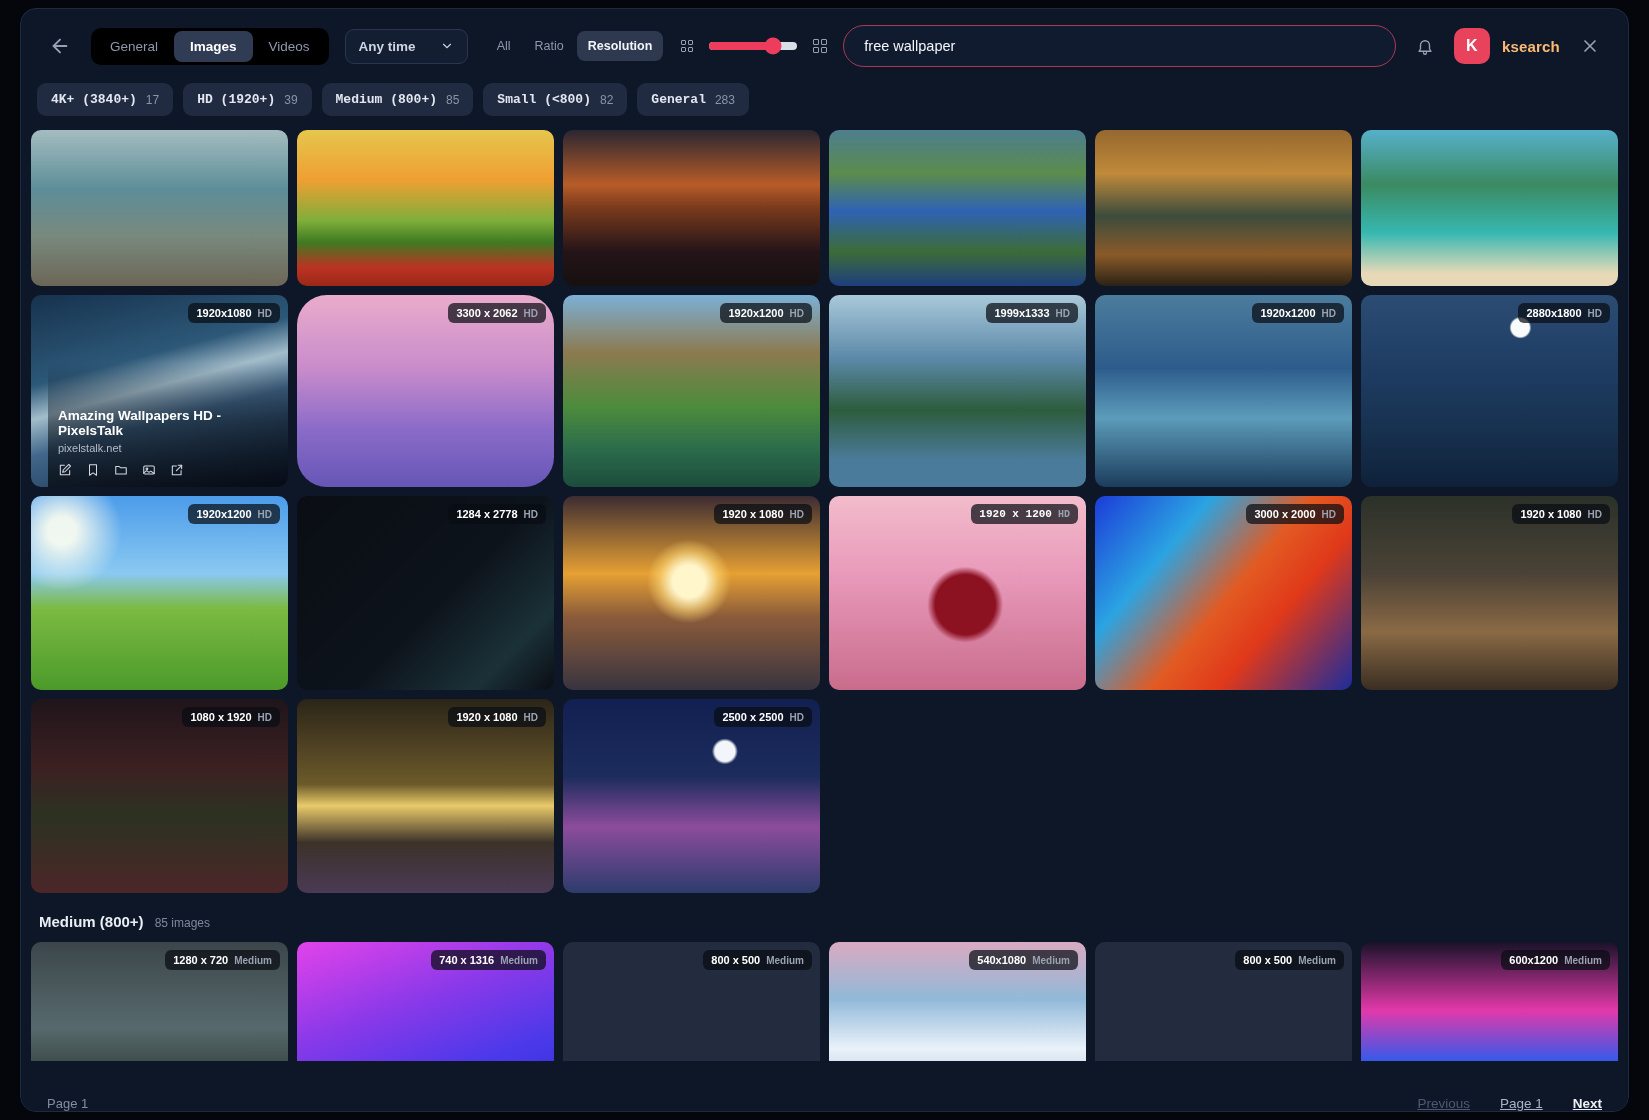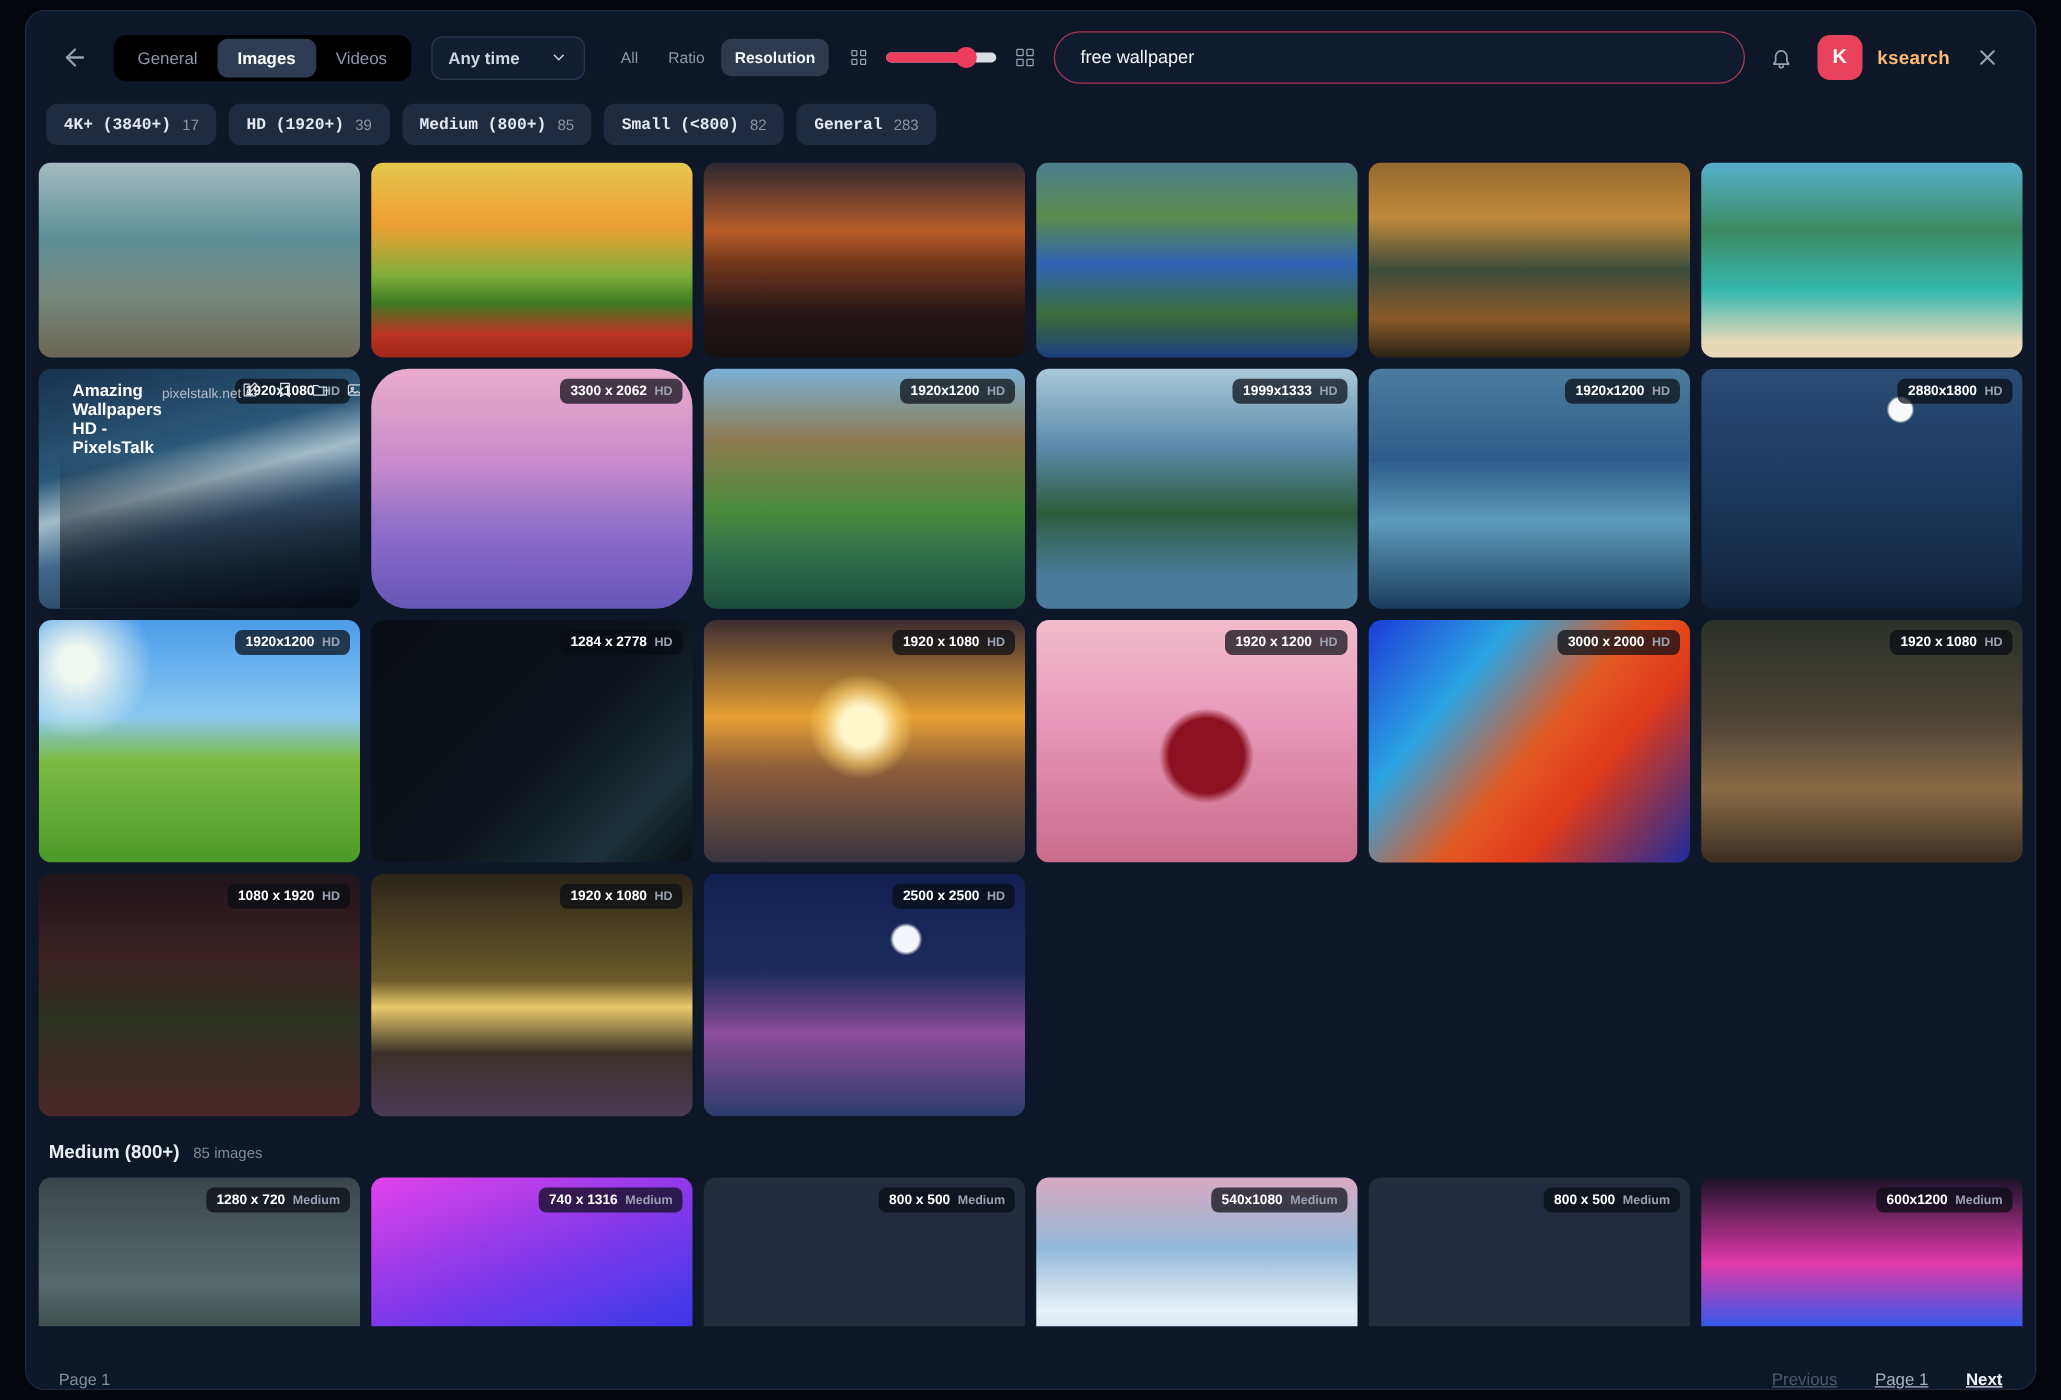--- a/index.html
+++ b/index.html
@@ -62,21 +62,21 @@
   .g.hd { grid-template-rows:156px 192px 194px 194px; }
   .g.med { grid-template-rows:190px; }
   .card { position:relative; border-radius:10px; overflow:hidden; background:#1a2336; cursor:pointer; }
   .badge {
     position:absolute; top:8px; right:8px; display:flex; align-items:baseline; gap:6px;
     background:rgba(8,12,20,.72); border-radius:6px; padding:4px 8px;
   }
   .badge .res { font-size:11px; font-weight:bold; color:#ffffff; }
   .badge .q { font-size:10px; font-weight:bold; color:#9aa2b2; }
   .overlay {
-    position:absolute; inset:0; display:flex; flex-direction:row; justify-content:flex-start;
+    position:absolute; inset:0; display:flex; flex-direction:column; justify-content:flex-end;
     padding:10px 12px 10px 10px;
     background:linear-gradient(180deg, rgba(5,8,14,0) 35%, rgba(5,8,14,.45) 65%, rgba(4,6,12,.78) 100%);
     margin-left:17px;
   }
   .ov-title { font-size:13.5px; font-weight:bold; color:#ffffff; }
   .ov-domain { font-size:11px; color:#b4bbc8; margin:4px 0 9px 0; }
   .ov-actions { display:flex; gap:14px; }
   .ov-actions svg { stroke:#d5dae4; }
   .placeholder { display:flex; align-items:flex-end; justify-content:center; padding-bottom:8px; background:#232c3e; }
 
@@ -93,21 +93,21 @@
   .th-r1c6{background:linear-gradient(180deg,#56b0ca 0%,#3b8a62 35%,#36b8b0 66%,#e7d9b8 92%);}
   .th-r2c1{background:linear-gradient(165deg,#16324e 0%,#2d5878 35%,#a2bcca 48%,#41678a 62%,#0f2138 100%);}
   .th-r2c2{background:linear-gradient(180deg,#eaaccb 0%,#c98ccb 38%,#8a6bc9 70%,#6656b6 100%);border-radius:30px;}
   .th-r2c3{background:linear-gradient(180deg,#7cb0d6 0%,#8c7a50 30%,#4c8c3c 58%,#2c6c4c 80%,#1c4c3c 100%);}
   .th-r2c4{background:linear-gradient(180deg,#a9c9d9 0%,#5c89a9 33%,#2d5c3d 60%,#4b7b9b 86%);}
   .th-r2c5{background:linear-gradient(180deg,#4c7c9c 0%,#2d5c8c 38%,#5c9cba 64%,#1c3c5c 100%);}
   .th-r2c6{background:radial-gradient(circle 11px at 62% 17%,#f8fafc 0 9px,rgba(248,250,252,0) 11px),linear-gradient(180deg,#2c4c74 0%,#1e3c62 40%,#17314f 70%,#0f2139 100%);}
   .th-r3c1{background:radial-gradient(circle 60px at 12% 18%,rgba(255,255,240,.9) 0 14px,rgba(255,255,240,0) 60px),linear-gradient(180deg,#4c9cea 0%,#8ac9f1 40%,#7cba42 58%,#4c9a2a 100%);}
   .th-r3c2{background:linear-gradient(135deg,#0a0e14 0%,#0d131b 55%,#1b3138 82%,#0a0e14 100%);}
   .th-r3c3{background:radial-gradient(circle 42px at 49% 44%,#fff6cc 0 16px,rgba(255,218,118,.55) 30px,rgba(255,218,118,0) 42px),linear-gradient(180deg,#3c2c32 0%,#e6a033 40%,#8c5c3a 62%,#383440 100%);}
-  .th-r3c4{background:radial-gradient(circle 40px at 53% 56%,#8c1222 0 30px,rgba(140,18,34,0) 38px),linear-gradient(180deg,#f2bccb 0%,#e99aba 40%,#c96c8c 100%);}
+  .th-r3c4{background:radial-gradient(circle 40px at 53% 56%,#8c1222 0 30px,rgba(140,18,34,0) 38px),linear-gradient(180deg,#f2bccb 0%,#e99aba 40%,#c96c8c 100%);font-family:Liberation Mono, monospace;}
   .th-r3c5{background:linear-gradient(130deg,#1c3cd8 0%,#2ba4e2 28%,#e25a22 52%,#e0391a 68%,#1c2c9c 100%);}
   .th-r3c6{background:linear-gradient(180deg,#2b3129 0%,#4b4236 40%,#8a6a45 70%,#3a2e22 100%);}
   .th-r4c1{background:linear-gradient(180deg,#1f151a 0%,#3c2022 35%,#2c3222 60%,#4c2629 100%);}
   .th-r4c2{background:linear-gradient(180deg,#2b2519 0%,#6c5a2a 44%,#e9ca6a 55%,#3c3229 74%,#4a3a56 100%);}
   .th-r4c3{background:radial-gradient(circle 13px at 63% 27%,#f2f6fa 0 10px,rgba(242,246,250,0) 13px),linear-gradient(180deg,#112050 0%,#1c2c5c 40%,#8c4c9c 66%,#2c3c6c 100%);}
   .th-r5c1{background:linear-gradient(180deg,#3c464a 0%,#57696c 45%,#2f3d39 75%,#232f2b 100%);}
   .th-r5c2{background:linear-gradient(160deg,#e243ea 0%,#8a39e9 36%,#4a39e9 66%,#2a2ada 100%);}
   .th-r5c4{background:linear-gradient(180deg,#d9aac1 0%,#92b9d9 30%,#e9f1f9 56%,#8ba9c1 100%);}
   .th-r5c6{background:linear-gradient(180deg,#191229 0%,#e239a9 36%,#3959e9 62%,#191431 100%);}
 

